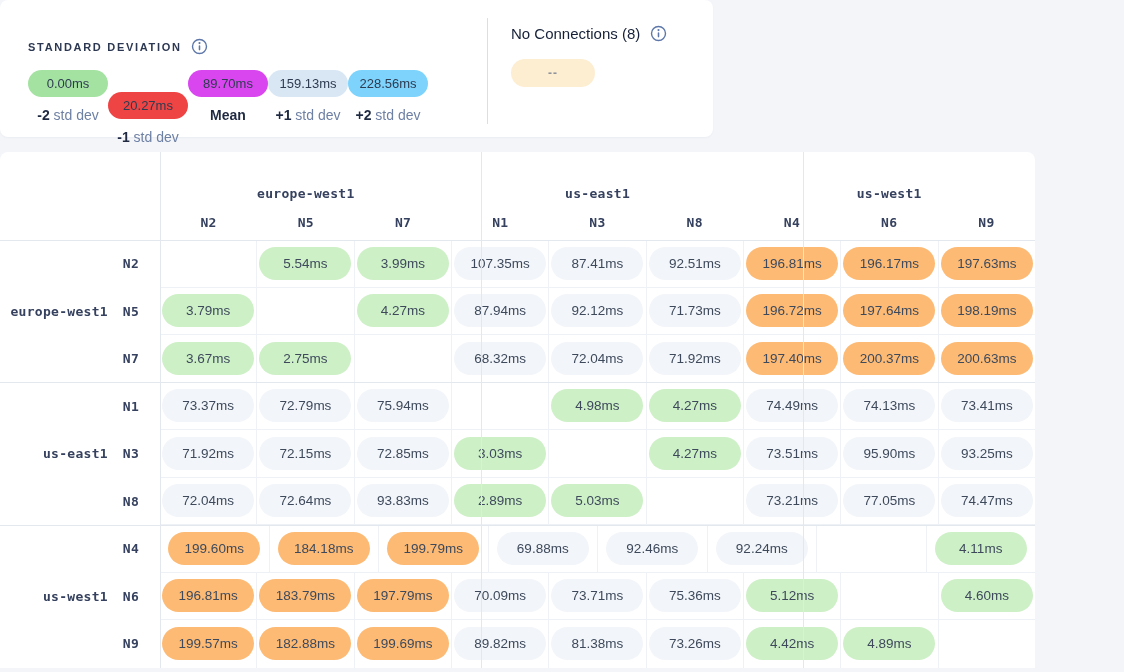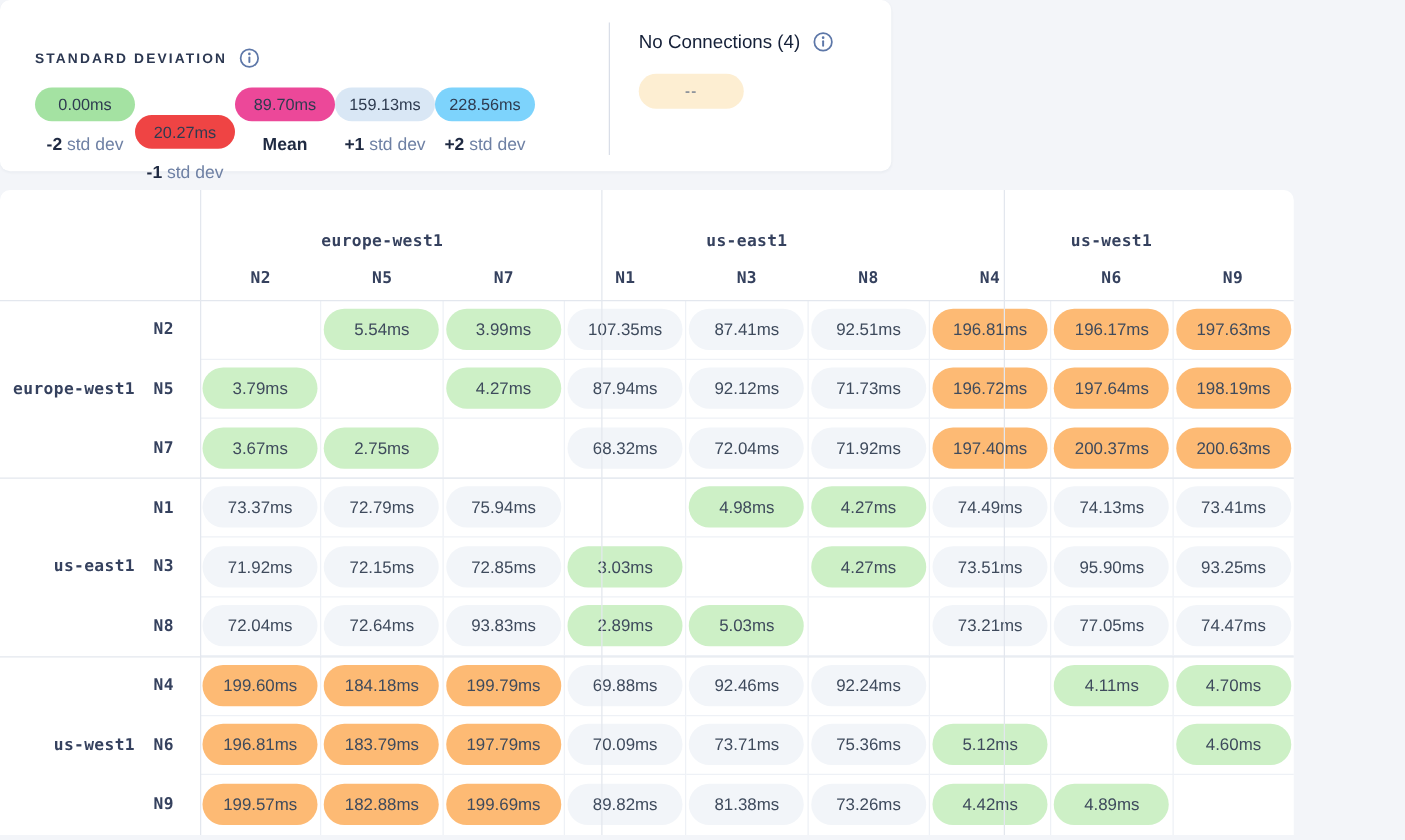--- a/index.html
+++ b/index.html
@@ -97,37 +97,37 @@
     <div class="pills-row">
         <div class="lg-col">
           <div class="lg-pill" style="background: rgb(164, 226, 162);">0.00ms</div>
           <div class="lg-label"><span class="lg-strong">-2</span><span class="lg-muted">&nbsp;std dev</span></div>
         </div>
         <div class="lg-col">
           <div class="lg-pill" style="background: #ef4444; margin-top: 22px;">20.27ms</div>
           <div class="lg-label"><span class="lg-strong">-1</span><span class="lg-muted">&nbsp;std dev</span></div>
         </div>
         <div class="lg-col">
-          <div class="lg-pill" style="background: #ec4899;">89.70ms</div>
+          <div class="lg-pill" style="background: #d946ef;">89.70ms</div>
           <div class="lg-label"><span class="lg-strong">Mean</span></div>
         </div>
         <div class="lg-col">
           <div class="lg-pill" style="background: rgb(217, 231, 245);">159.13ms</div>
           <div class="lg-label"><span class="lg-strong">+1</span><span class="lg-muted">&nbsp;std dev</span></div>
         </div>
         <div class="lg-col">
           <div class="lg-pill" style="background: #7dd3fc;">228.56ms</div>
           <div class="lg-label"><span class="lg-strong">+2</span><span class="lg-muted">&nbsp;std dev</span></div>
         </div>
       </div>
   </div>
   <div class="v-divider"></div>
   <div class="nc">
     <div class="nc-title-row">
-      <span class="nc-title">No Connections (4)</span>
+      <span class="nc-title">No Connections (8)</span>
       <svg class="info-icon" width="17" height="17" viewBox="0 0 17 17">
         <circle cx="8.5" cy="8.5" r="7" fill="none" stroke="#5d77a8" stroke-width="1.4"></circle>
         <circle cx="8.5" cy="5.1" r="1.05" fill="#5d77a8"></circle>
         <rect x="7.72" y="7.2" width="1.56" height="5.2" rx="0.78" fill="#5d77a8"></rect>
       </svg>
     </div>
     <div class="nc-pill" style="background: rgb(253, 238, 210);">--</div>
   </div>
 </div>
 
@@ -366,23 +366,20 @@
         <div class="m-cell">
           <div class="pill pill-neutral">92.46ms</div>
         </div>
         <div class="m-cell">
           <div class="pill pill-neutral">92.24ms</div>
         </div>
         <div class="m-cell"></div>
         <div class="m-cell">
           <div class="pill pill-green">4.11ms</div>
         </div>
-        <div class="m-cell">
-          <div class="pill pill-green">4.70ms</div>
-        </div>
       </div>
       <div class="m-row">
         <div class="m-rowhead">
           <div class="m-rowregion mono">us-west1</div>
           <div class="m-rownode mono">N6</div>
         </div>
         <div class="m-cell">
           <div class="pill pill-blue">196.81ms</div>
         </div>
         <div class="m-cell">

